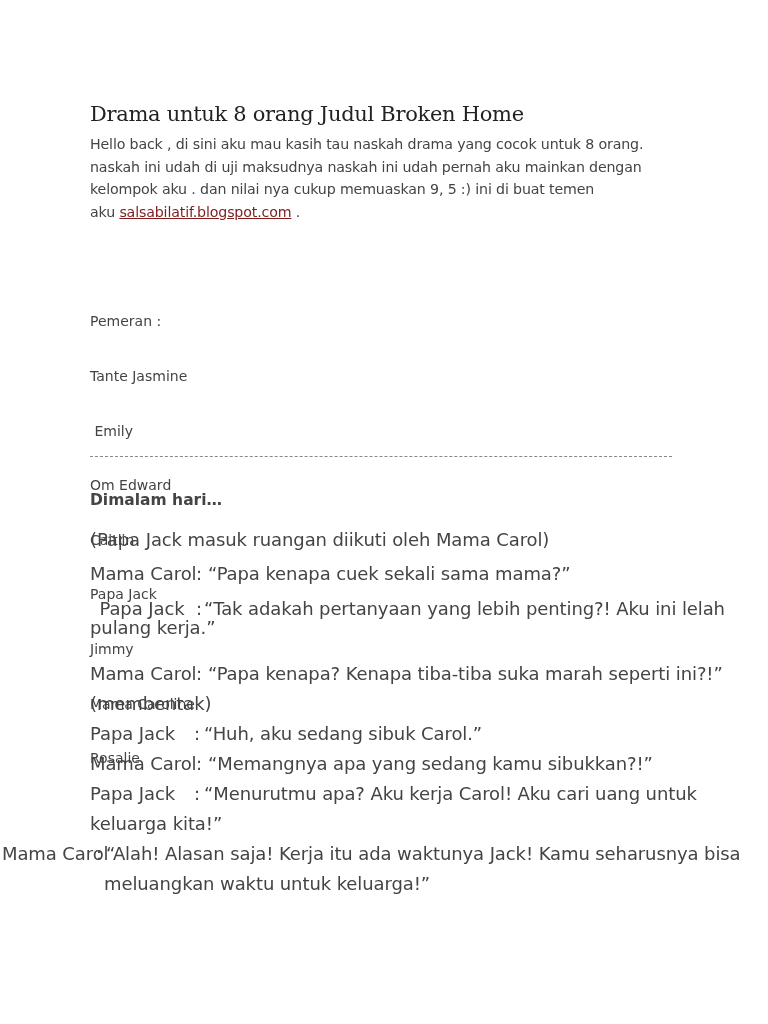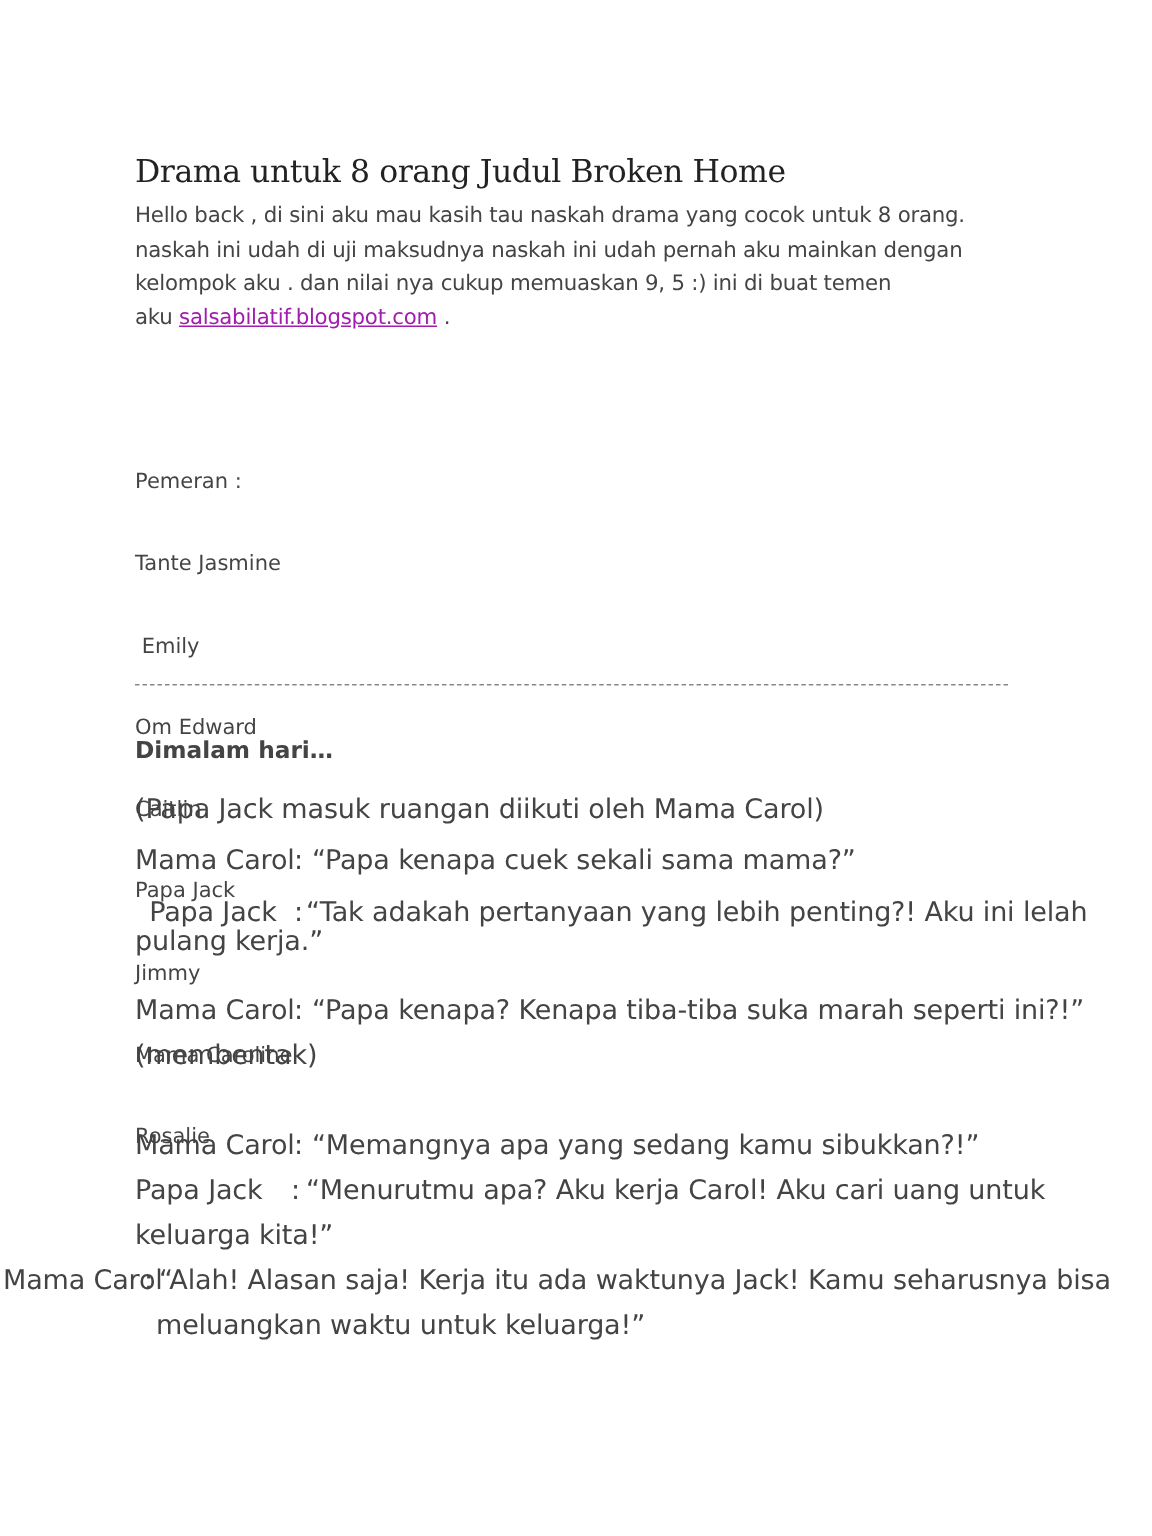--- a/index.html
+++ b/index.html
@@ -37,21 +37,21 @@
       left: 90px;
       top: 133px;
       width: 600px;
       font-size: 14.2px;
       line-height: 22.5px;
       color: #444444;
       letter-spacing: -0.15px;
     }
     .intro .line { display: block; white-space: nowrap; }
     .intro a {
-      color: #a21caf;
+      color: #7f1d1d;
       text-decoration: underline;
     }
     .section-title {
       position: absolute;
       left: 90px;
       top: 236px;
       font-size: 19px;
       color: #333333;
       letter-spacing: 0.2px;
       white-space: nowrap;
@@ -134,20 +134,23 @@
     <span class="speaker" style="width:104px;">Papa Jack</span><span class="sep" style="width:10px;">:</span><span>“Tak adakah pertanyaan yang lebih penting?! Aku ini lelah</span>
   </div>
   <div class="dlg" style="left:90px; top:617px;">pulang kerja.”</div>
 
   <div class="dlg" style="left:90px; top:663px;">
     <span class="speaker" style="width:106px;">Mama Carol</span><span class="sep" style="width:12px;">:</span><span>“Papa kenapa? Kenapa tiba-tiba suka marah seperti ini?!”</span>
   </div>
 
   <div class="dlg" style="left:90px; top:693px;">(membentak)</div>
 
+  <div class="dlg" style="left:90px; top:723px;">
+    <span class="speaker" style="width:104px;">Papa Jack</span><span class="sep" style="width:10px;">:</span><span>“Huh, aku sedang sibuk Carol.”</span>
+  </div>
 
   <div class="dlg" style="left:90px; top:753px;">
     <span class="speaker" style="width:106px;">Mama Carol</span><span class="sep" style="width:12px;">:</span><span>“Memangnya apa yang sedang kamu sibukkan?!”</span>
   </div>
 
   <div class="dlg" style="left:90px; top:783px;">
     <span class="speaker" style="width:104px;">Papa Jack</span><span class="sep" style="width:10px;">:</span><span>“Menurutmu apa? Aku kerja Carol! Aku cari uang untuk</span>
   </div>
   <div class="dlg" style="left:90px; top:813px;">keluarga kita!”</div>
 

